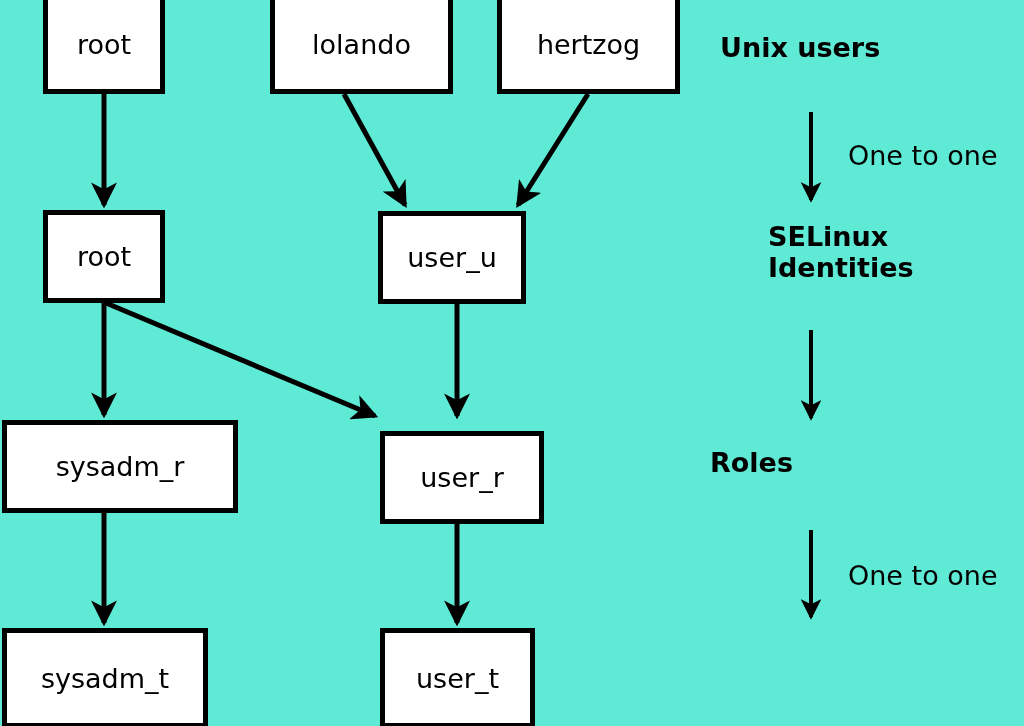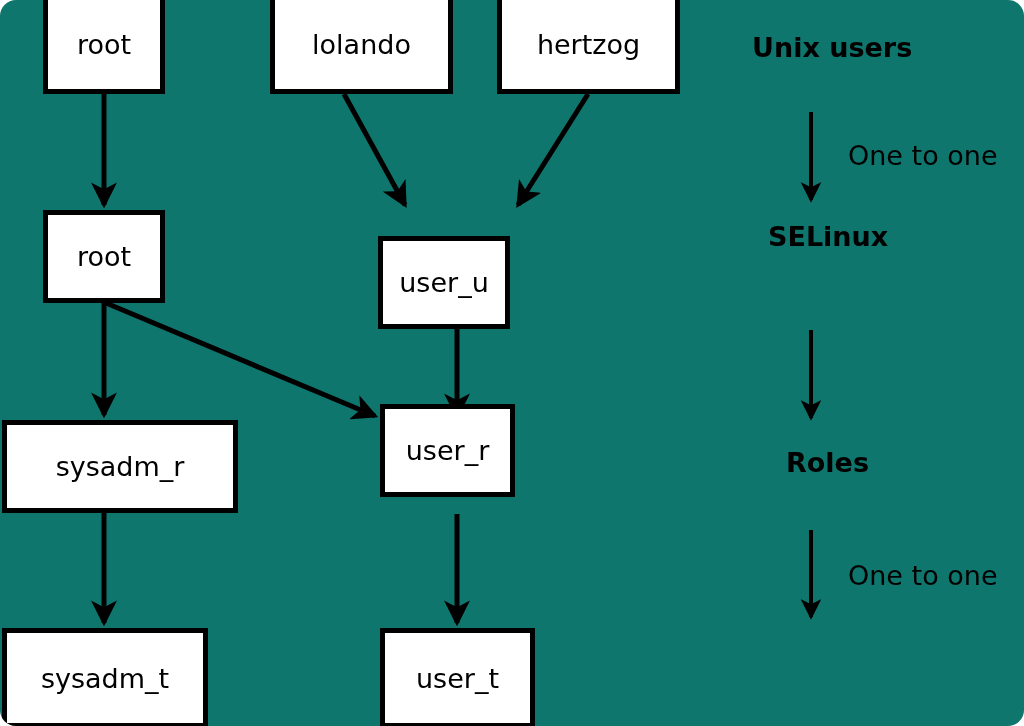--- a/index.html
+++ b/index.html
@@ -8,23 +8,22 @@
     padding: 0;
     background: #ffffff;
   }
   body {
     font-family: "DejaVu Sans", sans-serif;
   }
   #stage {
     position: relative;
     width: 1024px;
     height: 726px;
-    background: #0f766e;
+    background: #5eead4;
     overflow: hidden;
-    border-radius: 16px;
   }
   #edges {
     position: absolute;
     left: 0;
     top: 0;
     width: 1024px;
     height: 726px;
     pointer-events: none;
   }
   .node {
@@ -109,49 +108,50 @@
   </div>
 
   <div class="node" style="left:497px; top:-6px; width:183px; height:100px;">
     <span class="node-label">hertzog</span>
   </div>
 
   <div class="node" style="left:43px; top:210px; width:122px; height:93px;">
     <span class="node-label">root</span>
   </div>
 
-  <div class="node" style="left:378px; top:211px; width:132px; height:93px;margin-top:25px;">
+  <div class="node" style="left:378px; top:211px; width:148px; height:93px;">
     <span class="node-label">user_u</span>
   </div>
 
   <div class="node" style="left:2px; top:420px; width:236px; height:93px;">
     <span class="node-label">sysadm_r</span>
   </div>
 
-  <div class="node" style="left:380px; top:404px; width:135px; height:93px;">
+  <div class="node" style="left:380px; top:431px; width:164px; height:93px;">
     <span class="node-label">user_r</span>
   </div>
 
   <div class="node" style="left:2px; top:628px; width:206px; height:100px;">
     <span class="node-label">sysadm_t</span>
   </div>
 
   <div class="node" style="left:380px; top:628px; width:155px; height:100px;">
     <span class="node-label">user_t</span>
   </div>
 
-  <div class="legend-heading" style="left:752px; top:32px;">
+  <div class="legend-heading" style="left:720px; top:32px;">
     <span>Unix users</span>
   </div>
 
   <div class="legend-heading" style="left:768px; top:221px;">
     <div>SELinux</div>
+    <div>Identities</div>
   </div>
 
-  <div class="legend-heading" style="left:786px; top:447px;">
+  <div class="legend-heading" style="left:710px; top:447px;">
     <span>Roles</span>
   </div>
 
 
   <div class="legend-note" style="left:848px; top:142px;">One to one</div>
 
 
   <div class="legend-note" style="left:848px; top:562px;">One to one</div>
 
 </div>

